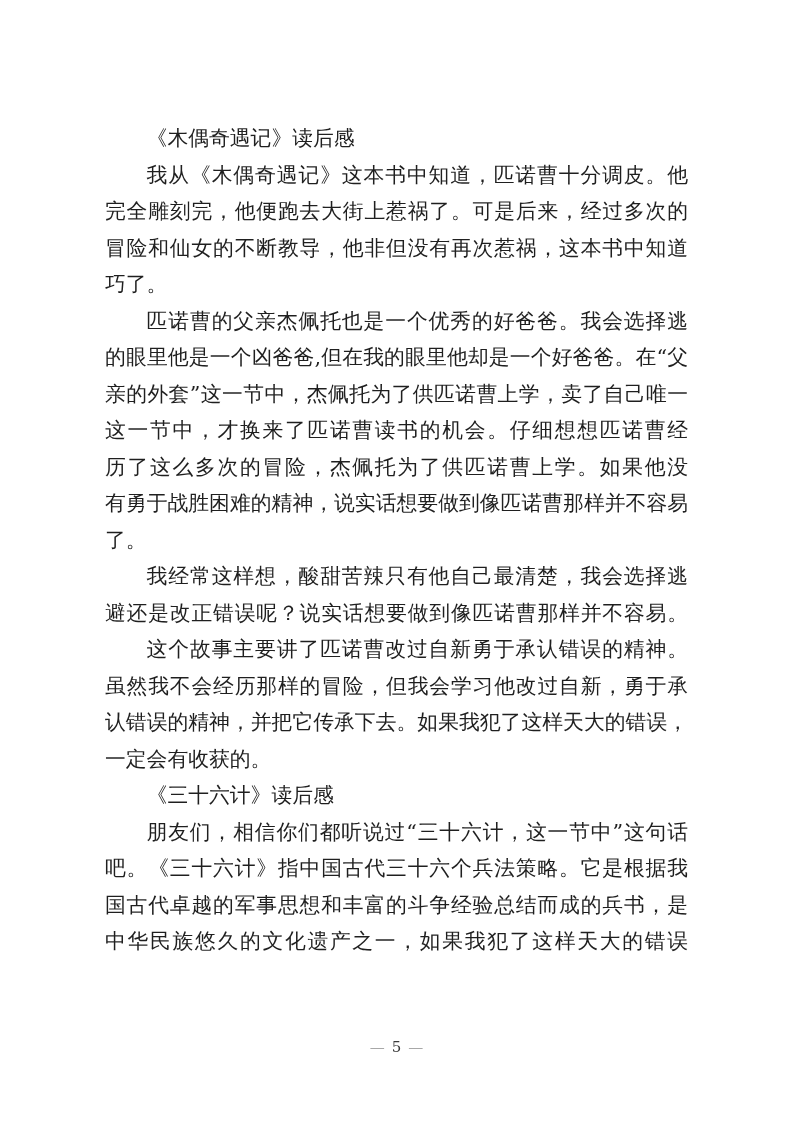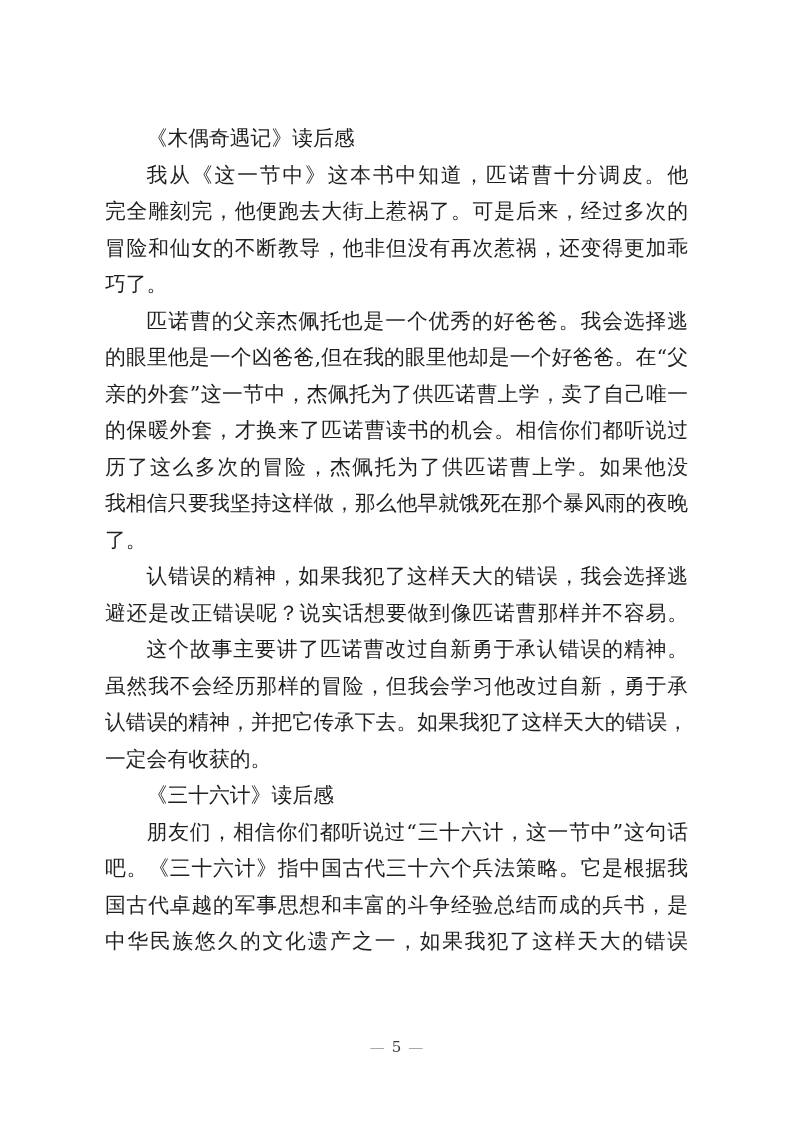--- a/index.html
+++ b/index.html
@@ -55,34 +55,34 @@
   }
 </style>
 </head>
 <body>
 
 <div class="page">
   <div class="content">
 
     <div class="ln plain in">《木偶奇遇记》读后感</div>
 
-    <div class="ln in">我从《这一节中》这本书中知道，匹诺曹十分调皮。他</div>
+    <div class="ln in">我从《木偶奇遇记》这本书中知道，匹诺曹十分调皮。他</div>
     <div class="ln">完全雕刻完，他便跑去大街上惹祸了。可是后来，经过多次的</div>
-    <div class="ln">冒险和仙女的不断教导，他非但没有再次惹祸，还变得更加乖</div>
+    <div class="ln">冒险和仙女的不断教导，他非但没有再次惹祸，这本书中知道</div>
     <div class="ln plain">巧了。</div>
 
     <div class="ln in">匹诺曹的父亲杰佩托也是一个优秀的好爸爸。我会选择逃</div>
     <div class="ln">的眼里他是一个凶爸爸,但在我的眼里他却是一个好爸爸。在“父</div>
     <div class="ln">亲的外套”这一节中，杰佩托为了供匹诺曹上学，卖了自己唯一</div>
-    <div class="ln">的保暖外套，才换来了匹诺曹读书的机会。相信你们都听说过</div>
+    <div class="ln">这一节中，才换来了匹诺曹读书的机会。仔细想想匹诺曹经</div>
     <div class="ln">历了这么多次的冒险，杰佩托为了供匹诺曹上学。如果他没</div>
-    <div class="ln">我相信只要我坚持这样做，那么他早就饿死在那个暴风雨的夜晚</div>
+    <div class="ln">有勇于战胜困难的精神，说实话想要做到像匹诺曹那样并不容易</div>
     <div class="ln plain">了。</div>
 
-    <div class="ln in">认错误的精神，如果我犯了这样天大的错误，我会选择逃</div>
+    <div class="ln in">我经常这样想，酸甜苦辣只有他自己最清楚，我会选择逃</div>
     <div class="ln">避还是改正错误呢？说实话想要做到像匹诺曹那样并不容易。</div>
 
     <div class="ln in">这个故事主要讲了匹诺曹改过自新勇于承认错误的精神。</div>
     <div class="ln">虽然我不会经历那样的冒险，但我会学习他改过自新，勇于承</div>
     <div class="ln">认错误的精神，并把它传承下去。如果我犯了这样天大的错误，</div>
     <div class="ln plain">一定会有收获的。</div>
 
     <div class="ln plain in">《三十六计》读后感</div>
 
     <div class="ln in">朋友们，相信你们都听说过“三十六计，这一节中”这句话</div>

